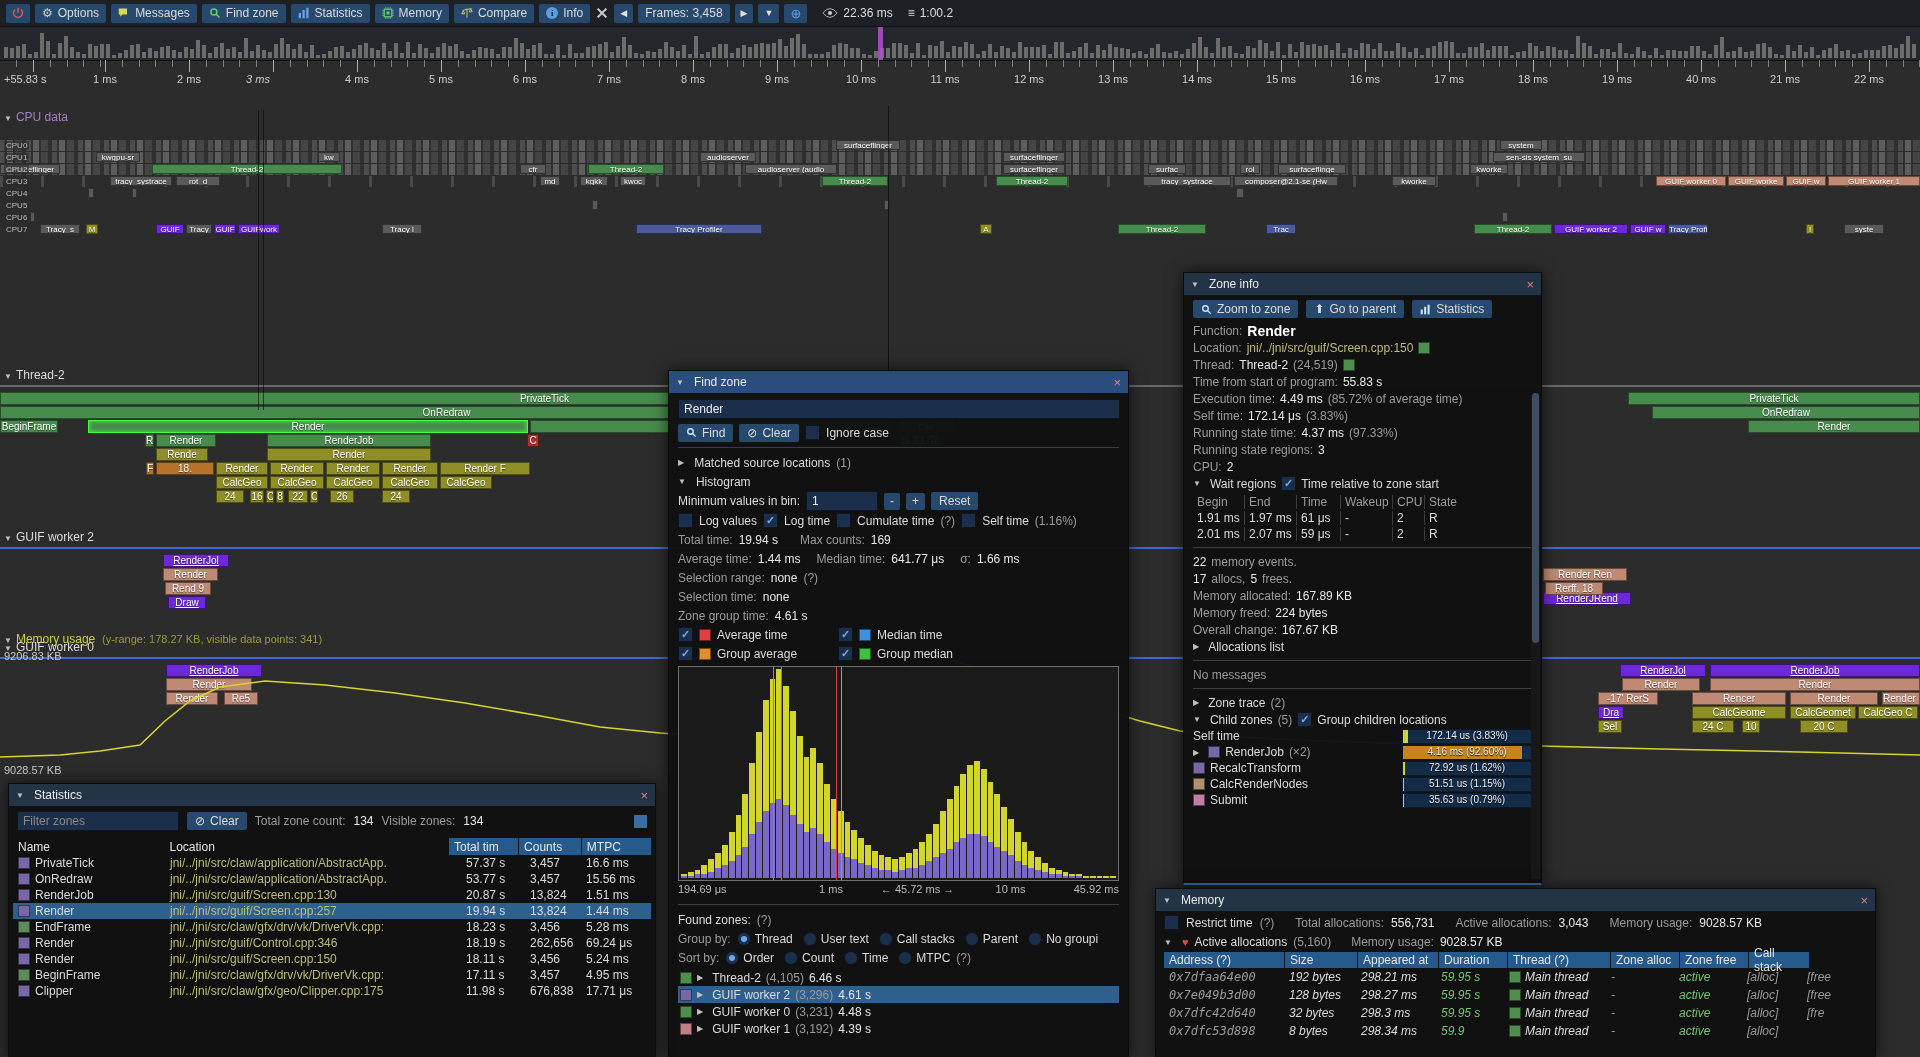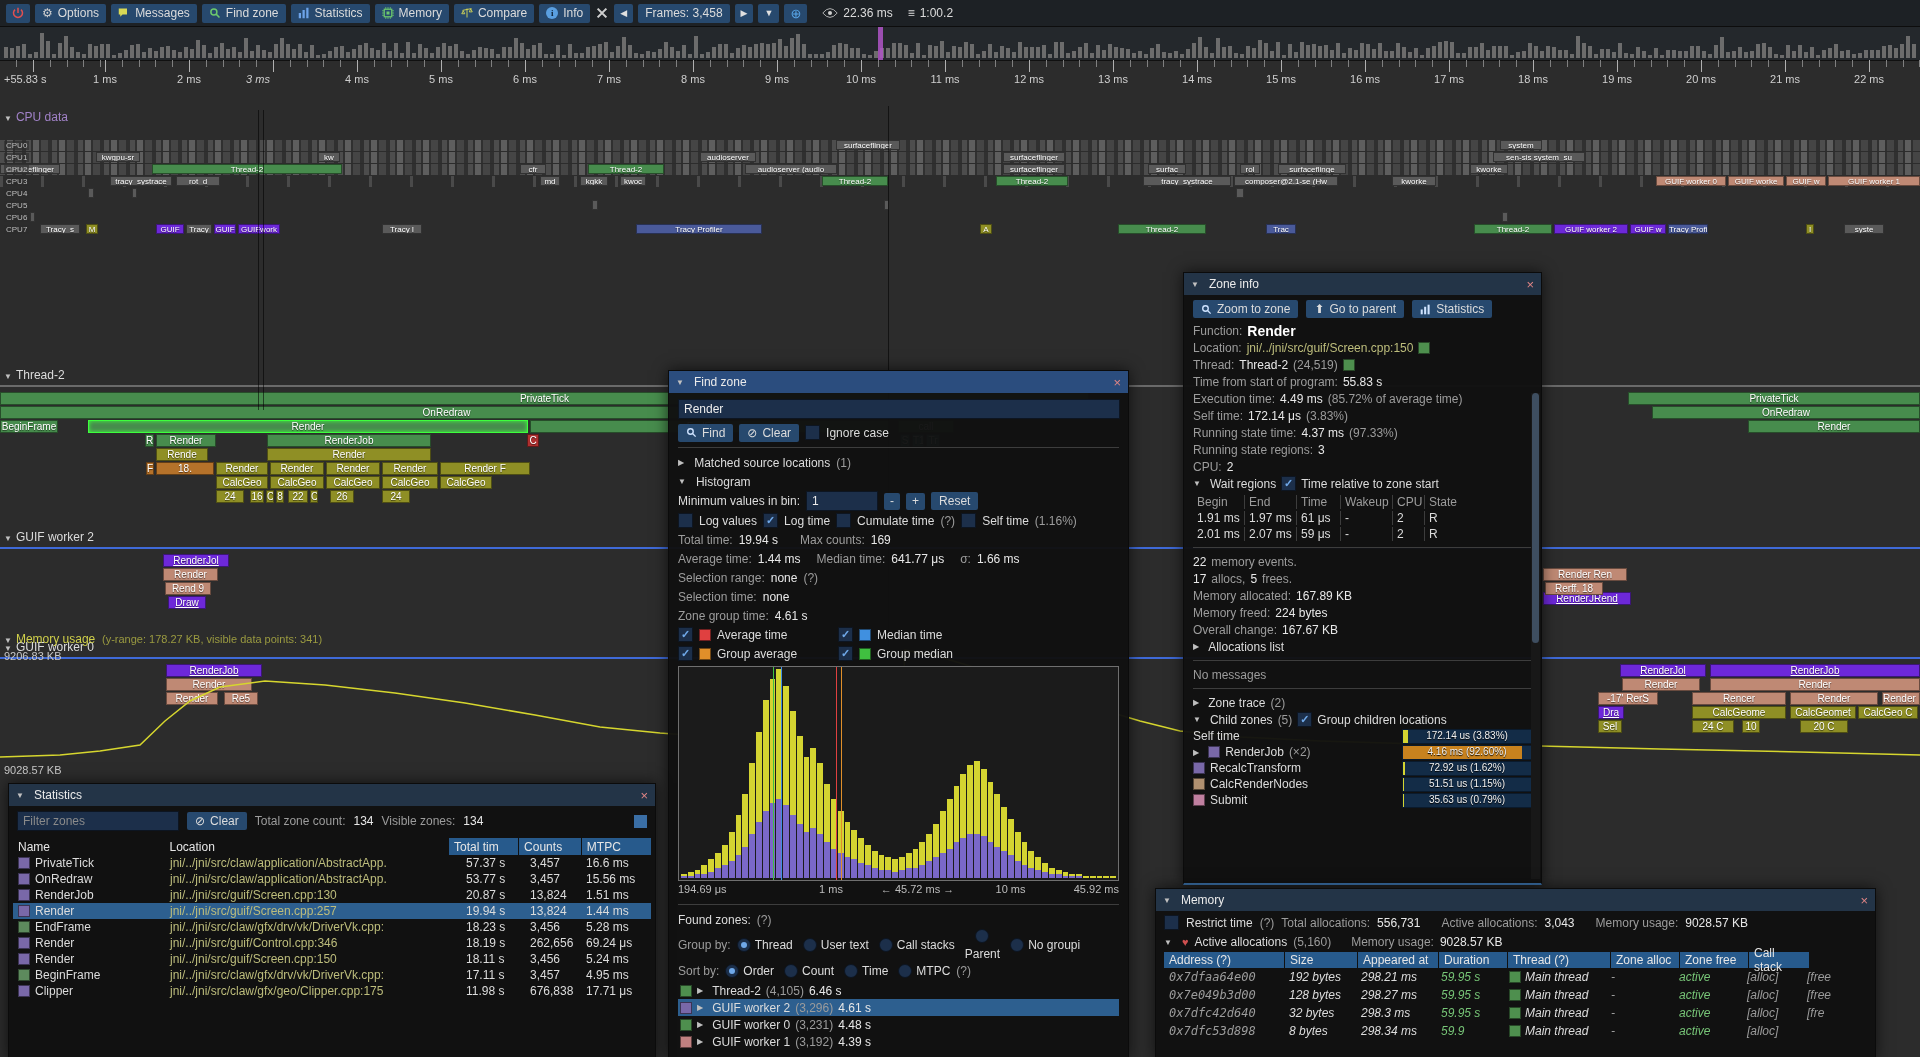--- a/index.html
+++ b/index.html
@@ -549,21 +549,21 @@
         <span class="rlab" style="left: 861px;">10 ms</span>
         <span class="rlab" style="left: 945px;">11 ms</span>
         <span class="rlab" style="left: 1029px;">12 ms</span>
         <span class="rlab" style="left: 1113px;">13 ms</span>
         <span class="rlab" style="left: 1197px;">14 ms</span>
         <span class="rlab" style="left: 1281px;">15 ms</span>
         <span class="rlab" style="left: 1365px;">16 ms</span>
         <span class="rlab" style="left: 1449px;">17 ms</span>
         <span class="rlab" style="left: 1533px;">18 ms</span>
         <span class="rlab" style="left: 1617px;">19 ms</span>
-        <span class="rlab" style="left: 1701px;">20 ms</span>
+        <span class="rlab" style="left: 1701px;">40 ms</span>
         <span class="rlab" style="left: 1785px;">21 ms</span>
         <span class="rlab" style="left: 1869px;">22 ms</span>
       </div>
   </div>
 
 
   <div id="timeline" style="position:absolute;left:0;right:0;top:106px;bottom:0;">
     <div class="sec-h cpu-h" style="top:4px;left:4px"><span class="tri">▼</span><span>CPU data</span></div>
     <div id="cpu-rows" style="position:absolute;left:0;right:0;top:34px;">
         <div class="cpurow dense" style="top: 0px;">
@@ -1123,21 +1123,21 @@
               <span>Thread</span>
             </span>
             <span class="row" style="gap: 4px;">
               <span class="rad"></span>
               <span>User text</span>
             </span>
             <span class="row" style="gap: 4px;">
               <span class="rad"></span>
               <span>Call stacks</span>
             </span>
-            <span class="row" style="gap: 4px; flex-direction: column;">
+            <span class="row" style="gap: 4px;">
               <span class="rad"></span>
               <span>Parent</span>
             </span>
             <span class="row" style="gap: 4px;">
               <span class="rad"></span>
               <span>No groupi</span>
             </span>
           </span>
         </div>
       <div class="fz-line">
@@ -1515,21 +1515,21 @@
     <div class="tb">
       <span class="tri">▼</span>
       <span>Memory</span>
       <span class="x">×</span>
     </div>
     <div class="me-body">
       <div class="row" style="gap:7px">
         <span class="cb"></span>
         <span>Restrict time</span>
         <span class="g">(?)</span>
-        <span class="g" style="margin-left:0">Total allocations:</span>
+        <span class="g" style="margin-left:14px">Total allocations:</span>
           <span class="w1">556,731</span>
         <span class="g" style="margin-left:14px">Active allocations:</span>
           <span class="w1">3,043</span>
         <span class="g" style="margin-left:14px">Memory usage:</span>
           <span class="w1">9028.57 KB</span>
       </div>
       <div class="row" style="gap:6px;margin-top:5px">
         <span class="tri">▼</span>
         <span class="heart">♥</span>
         <span>Active allocations</span>

